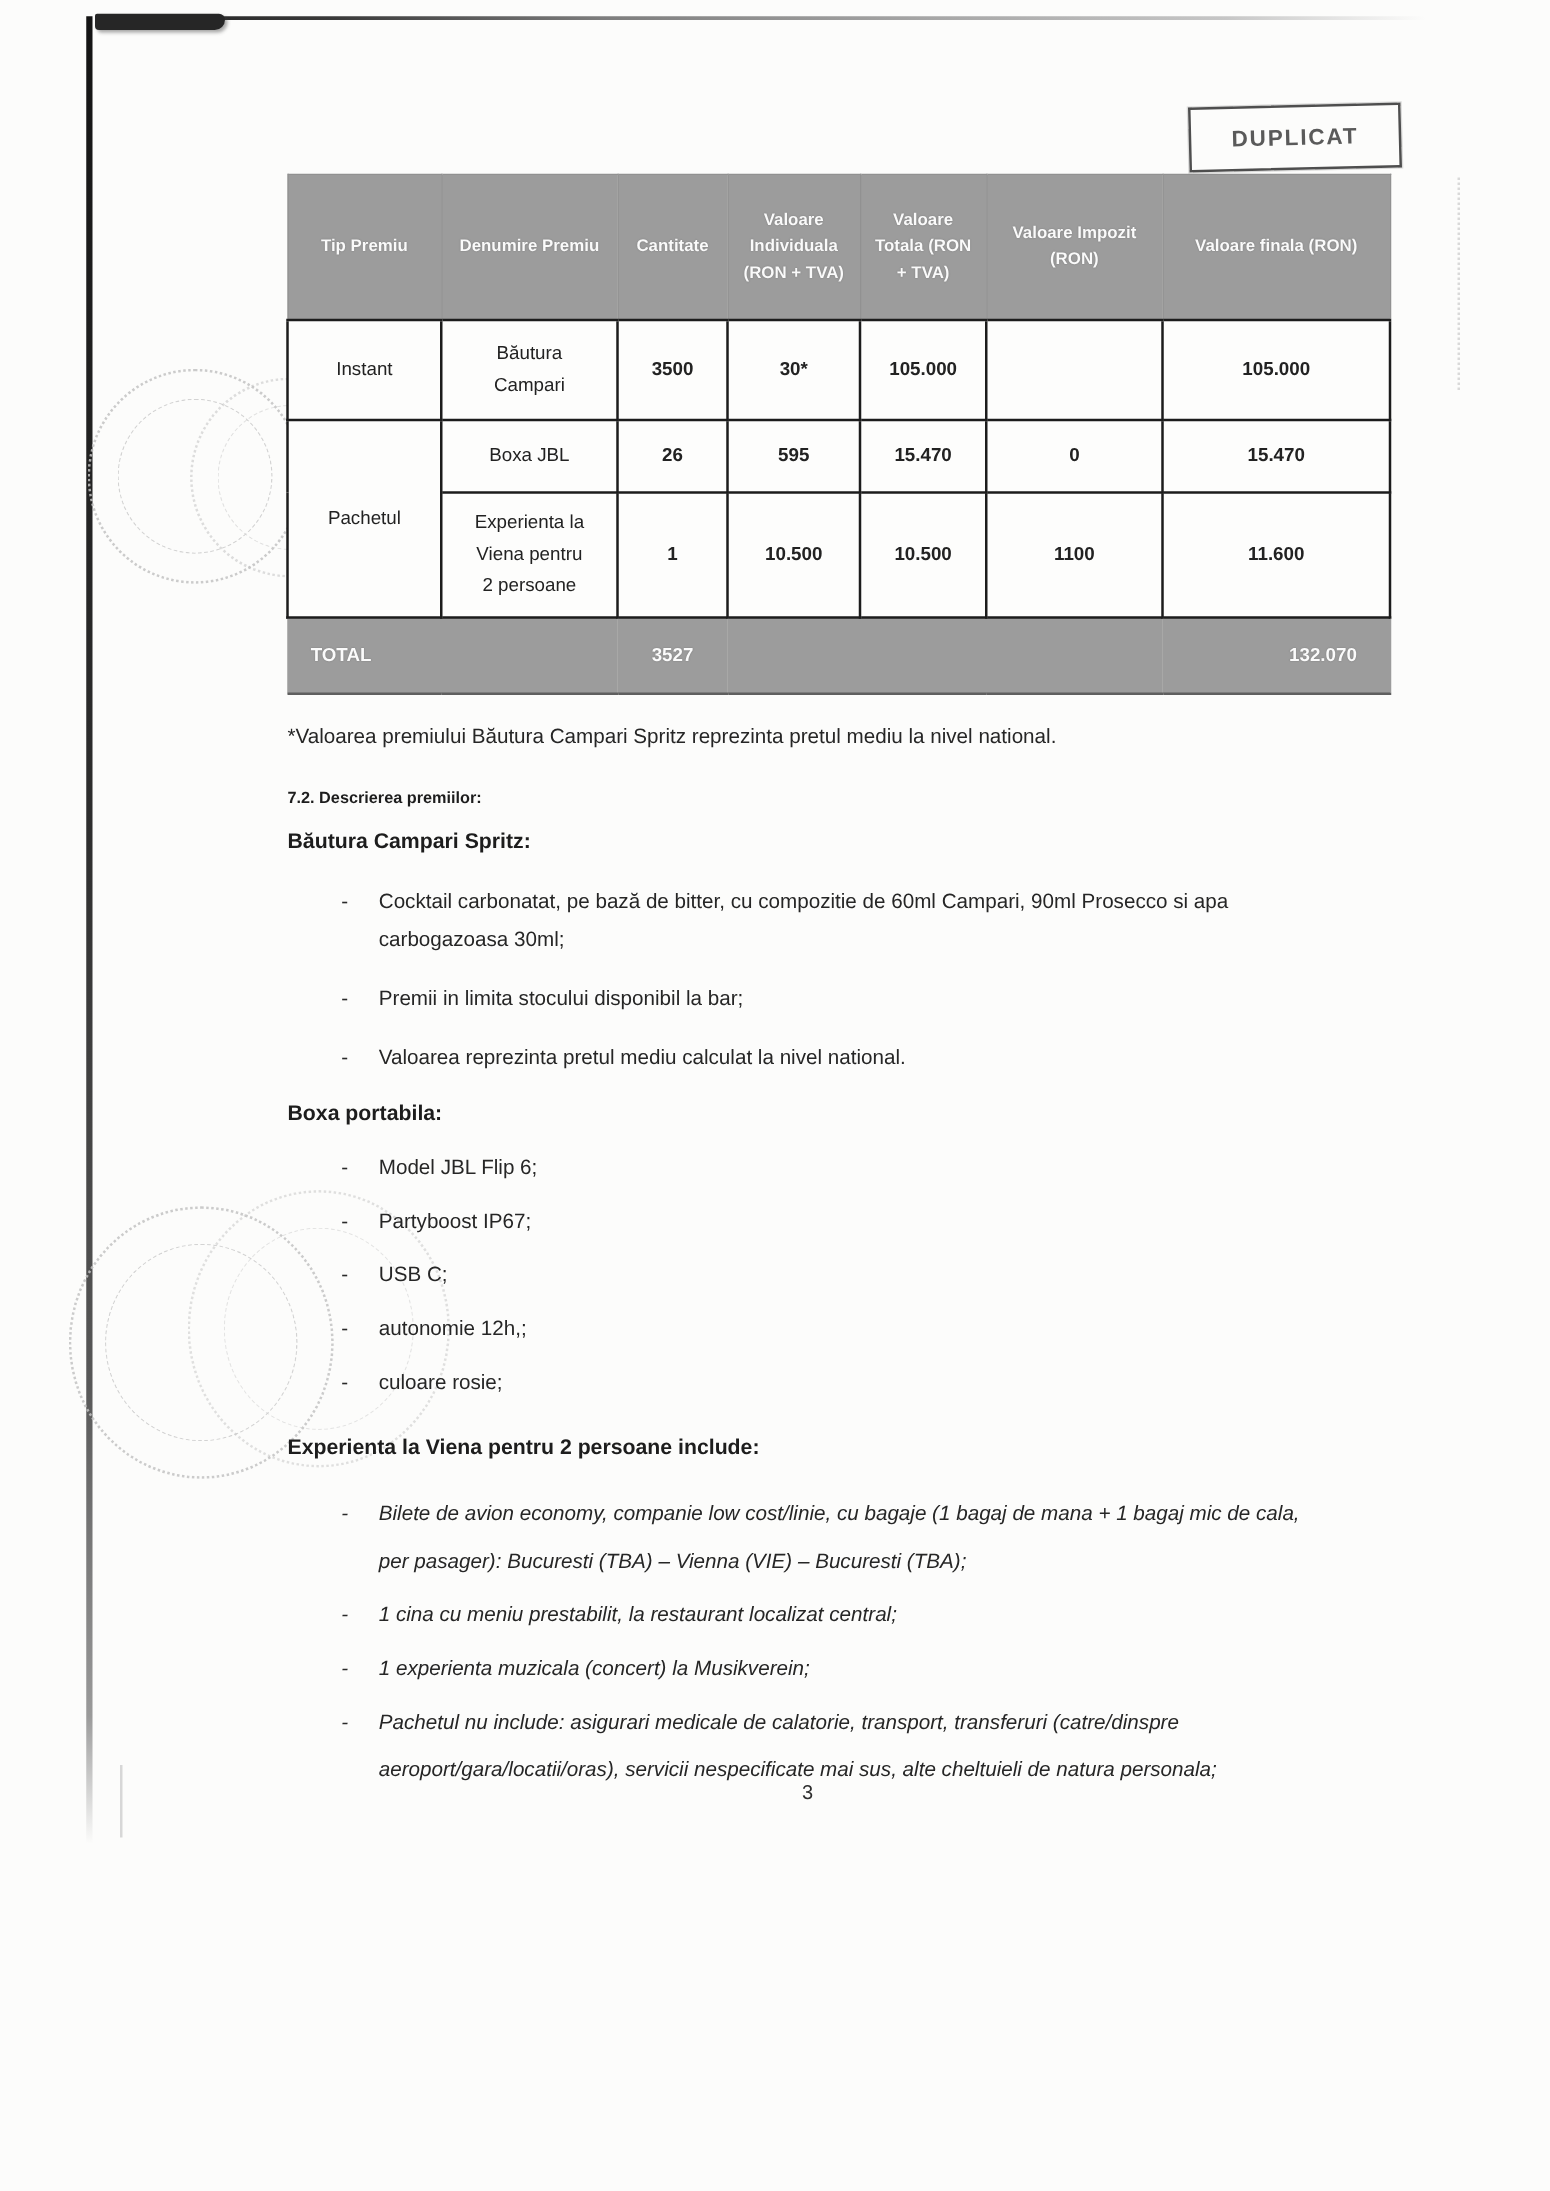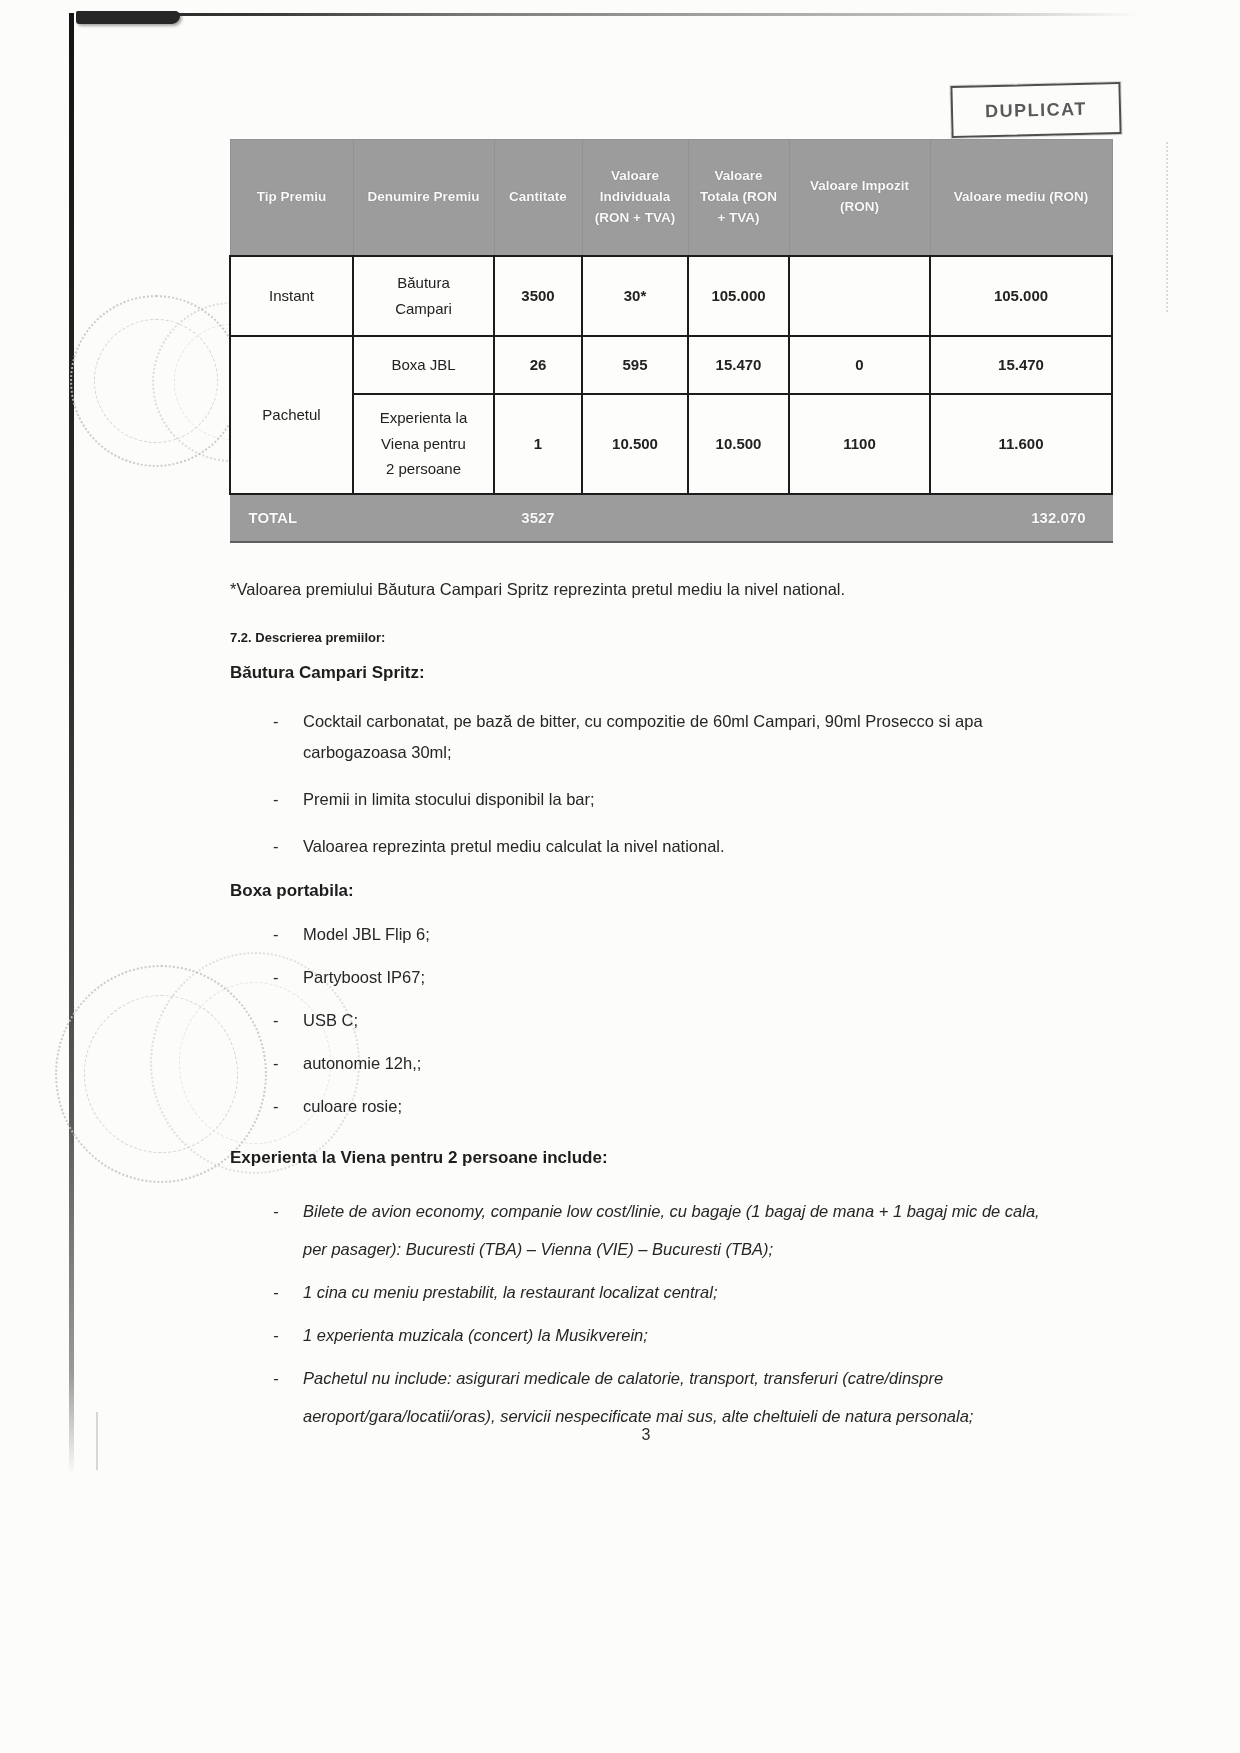--- a/index.html
+++ b/index.html
@@ -101,21 +101,21 @@
     font-size: 15px;
     color: #222;
     line-height: 1.7;
     padding: 4px 8px;
   }
   .prize-table tbody td.cell-denumire { padding: 0 22px; }
   .prize-table tbody td.num { font-weight: 600; }
   .prize-table tr.r1 { height: 80px; }
   .prize-table tr.r2 { height: 58px; }
   .prize-table tr.r3 { height: 100px; border-radius: 30px; }
-  .prize-table tfoot tr { height: 48px; }
+  .prize-table tfoot tr { height: 61px; }
   .prize-table tfoot td {
     background: #9c9c9c;
     border: 1px solid #9c9c9c;
     border-top: 2.5px solid #161616;
     border-bottom: 2px solid #5f5f5f;
     color: #fbfbfb;
     font-weight: bold;
     font-size: 15px;
     vertical-align: middle;
     text-shadow: 0 0 1px rgba(90,90,90,.8);
@@ -201,21 +201,21 @@
         <col style="width:182px">
     </colgroup>
     <thead>
       <tr>
         <th>Tip Premiu</th>
         <th>Denumire Premiu</th>
         <th>Cantitate</th>
         <th>Valoare Individuala (RON + TVA)</th>
         <th>Valoare Totala (RON + TVA)</th>
         <th>Valoare Impozit (RON)</th>
-        <th>Valoare mediu (RON)</th>
+        <th>Valoare finala (RON)</th>
       </tr>
     </thead>
     <tbody>
       <tr class="r1">
         <td>Instant</td>
         <td class="cell-denumire">Băutura Campari</td>
         <td class="num">3500</td>
         <td class="num">30*</td>
         <td class="num">105.000</td>
         <td class="num"></td>

